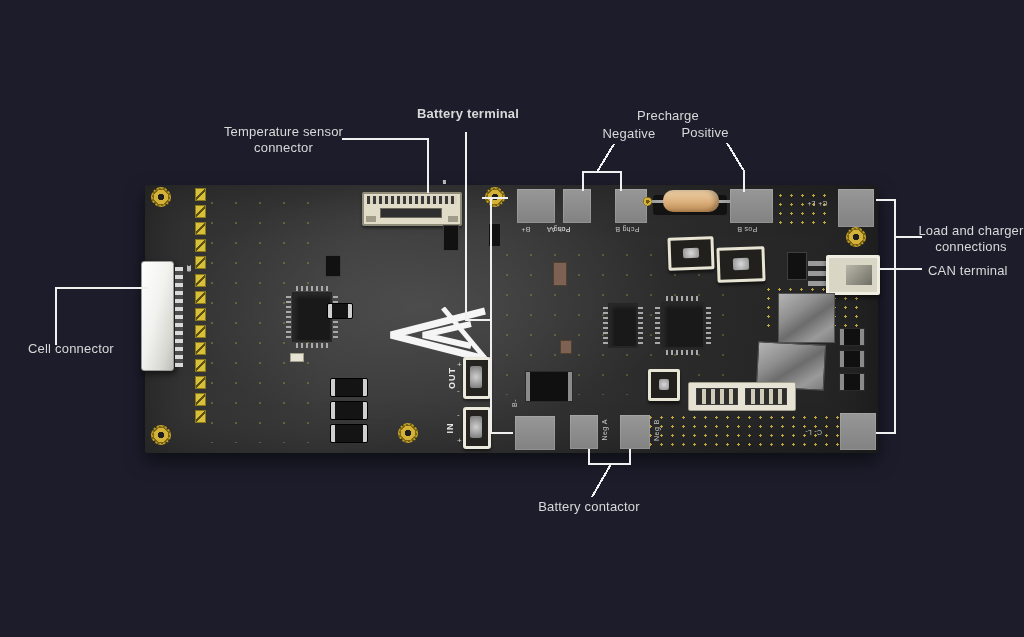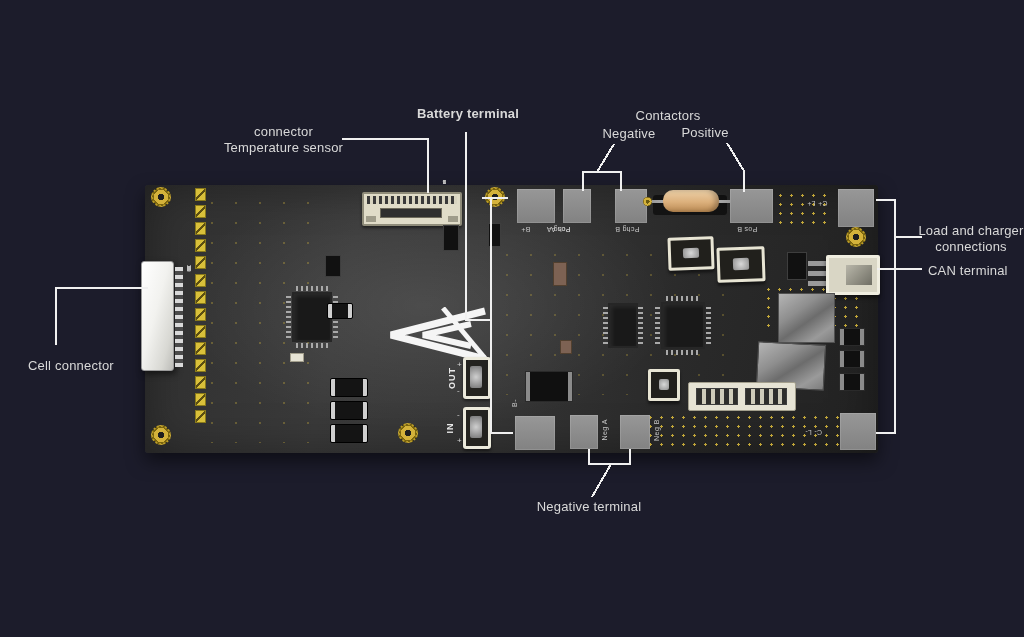--- a/index.html
+++ b/index.html
@@ -634,27 +634,27 @@
     <line x1="877" y1="269" x2="922" y2="269"></line>
     <line x1="56" y1="287" x2="56" y2="345"></line>
     <line x1="55" y1="288" x2="148" y2="288"></line>
     <line x1="589" y1="464" x2="631" y2="464"></line>
     <line x1="589" y1="449" x2="589" y2="465"></line>
     <line x1="630" y1="449" x2="630" y2="465"></line>
     <line x1="611" y1="464" x2="592" y2="497"></line>
   </svg>
 
   <div class="lbl center" style="left:196px;top:124px;width:175px;">
+    <div>Temperature sensor</div>
     <div>connector</div>
-    <div>Temperature sensor</div>
   </div>
   <div class="lbl center" style="left:398px;top:106px;width:140px;font-weight:bold;">Battery terminal</div>
-  <div class="lbl center" style="left:608px;top:108px;width:120px;">Contactors</div>
+  <div class="lbl center" style="left:608px;top:108px;width:120px;">Precharge</div>
   <div class="lbl center" style="left:589px;top:126px;width:80px;">Negative</div>
   <div class="lbl center" style="left:660px;top:125px;width:90px;">Positive</div>
   <div class="lbl center" style="left:902px;top:223px;width:138px;">
     <div>Load and charger</div>
     <div>connections</div>
   </div>
   <div class="lbl" style="left:928px;top:263px;">CAN terminal</div>
-  <div class="lbl" style="left:28px;top:358px;">Cell connector</div>
-  <div class="lbl center" style="left:519px;top:499px;width:140px;">Negative terminal</div>
+  <div class="lbl" style="left:28px;top:341px;">Cell connector</div>
+  <div class="lbl center" style="left:519px;top:499px;width:140px;">Battery contactor</div>
 </div>
 
 </body></html>

